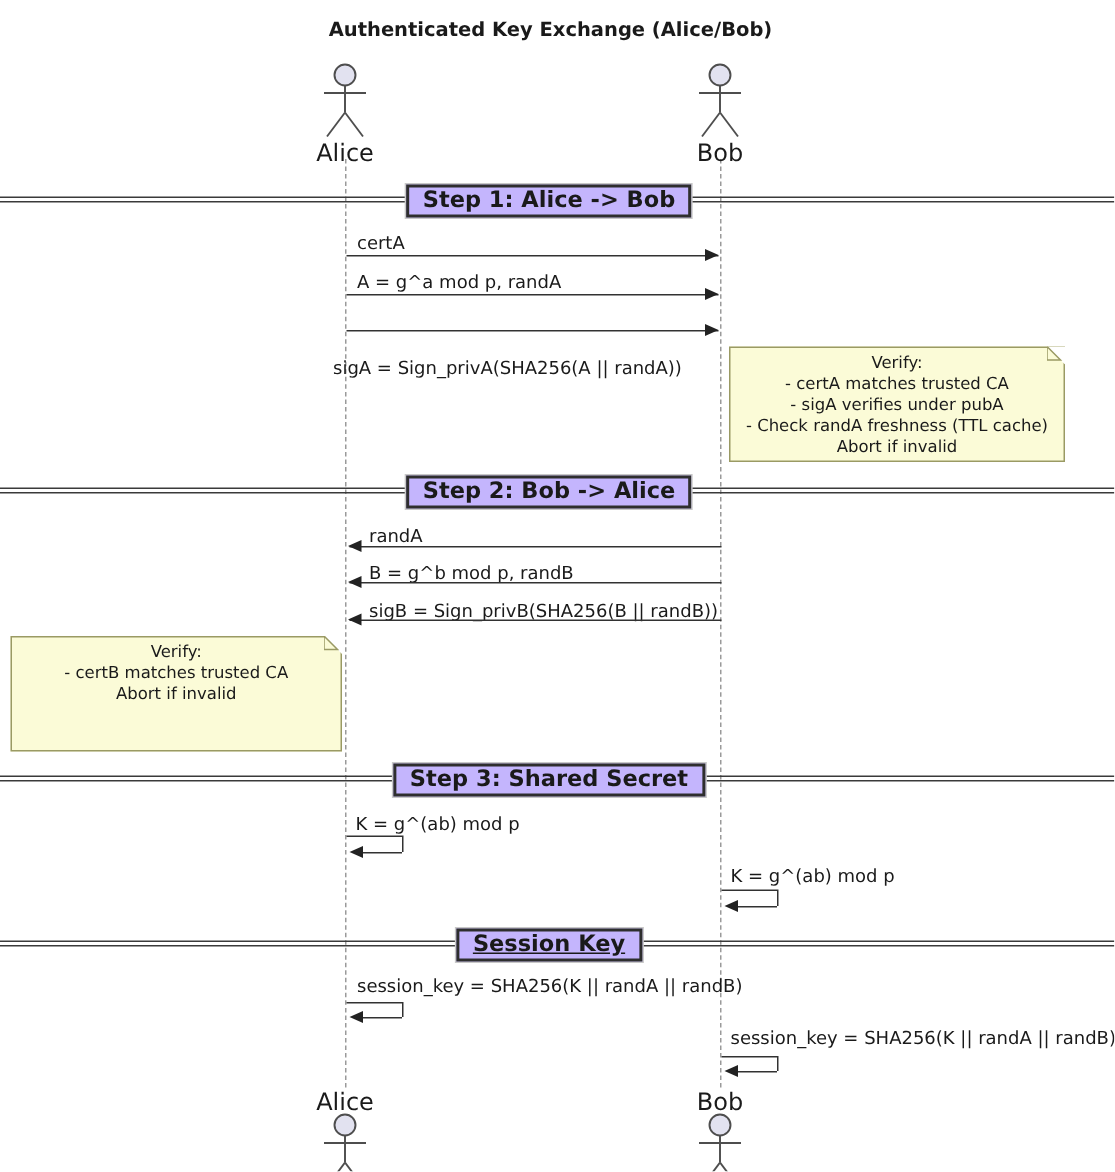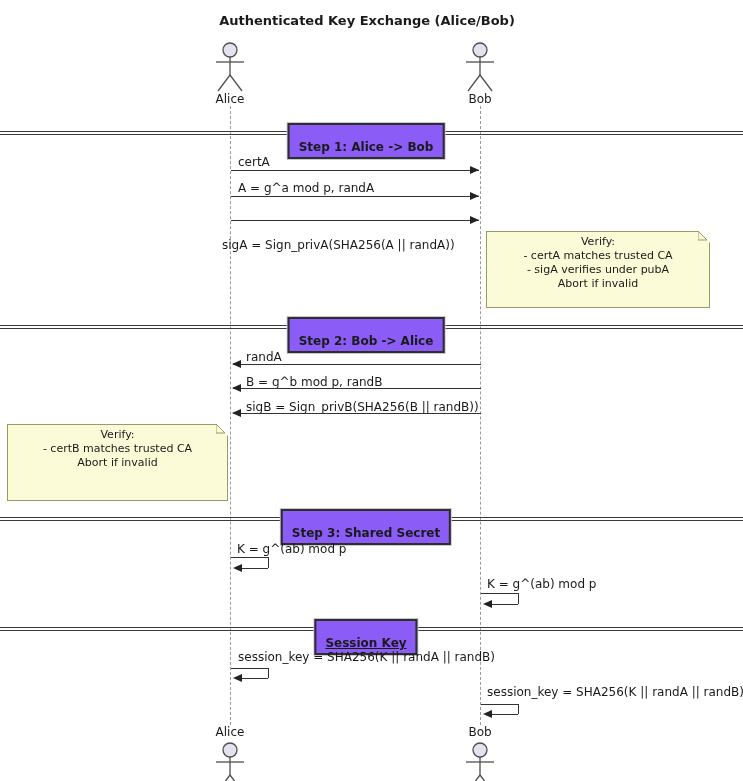--- a/index.html
+++ b/index.html
@@ -9,30 +9,30 @@
   }
   .abs{position:absolute;}
   .title{
     font-size:13px;font-weight:bold;white-space:nowrap;
     left:367px;top:13px;transform:translateX(-50%);
   }
   .lifeline{
     width:0;border-left:1px dashed #9a9a9a;top:106px;height:619px;
   }
   .actor-label{
-    font-size:12px;white-space:nowrap;transform:translateX(-50%);
+    font-size:16px;white-space:nowrap;transform:translateX(-50%);
   }
   .divider-lines{
     left:0;width:743px;height:2px;
     border-top:1.5px solid #3a3a3a;border-bottom:1.5px solid #3a3a3a;
   }
   .divider-box{
     left:366px;transform:translateX(-50%);
-    background:#8b5cf6;border:2px solid #2e2e2e;
-    padding:15px 9px 2px 9px;font-size:12px;font-weight:bold;line-height:15px;
+    background:#c4b5fd;border:2px solid #2e2e2e;
+    padding:1px 9px 2px 9px;font-size:15px;font-weight:bold;line-height:15px;
     white-space:nowrap;box-shadow:0 0 0 1px #c8c8c8;
   }
   .msg-label{
     font-size:12px;line-height:12px;white-space:nowrap;
   }
   .hline{height:0;border-top:1px solid #323232;}
   .vline{width:0;border-left:1px solid #323232;}
   .arr-right{
     width:0;height:0;border-top:4px solid transparent;border-bottom:4px solid transparent;
     border-left:9px solid #222222;
@@ -91,20 +91,21 @@
   <div class="abs arr-right" style="left:470px;top:216px;"></div>
 
   <div class="abs note" style="left:486px;top:231px;width:224px;height:77px;">
     <svg class="fold" width="12" height="12" viewBox="0 0 12 12">
       <polygon points="0,0 12,0 12,12" fill="#ffffff"></polygon>
       <polygon points="0,0 9,9 0,9" fill="#FBFBD7" stroke="#9a9a64" stroke-width="1"></polygon>
     </svg>
     <div>Verify:</div>
     <div>- certA matches trusted CA</div>
     <div>- sigA verifies under pubA</div>
+    <div>- Check randA freshness (TTL cache)</div>
     <div>Abort if invalid</div>
   </div>
 
   <div class="abs divider-lines" style="top:325px;"></div>
   <div class="abs divider-box" style="top:317px;">Step 2: Bob -&gt; Alice</div>
 
   <div class="abs msg-label" style="left:246px;top:351px;">randA</div>
   <div class="abs hline" style="left:233px;top:364px;width:248px;"></div>
   <div class="abs arr-left" style="left:232px;top:360px;"></div>
 

